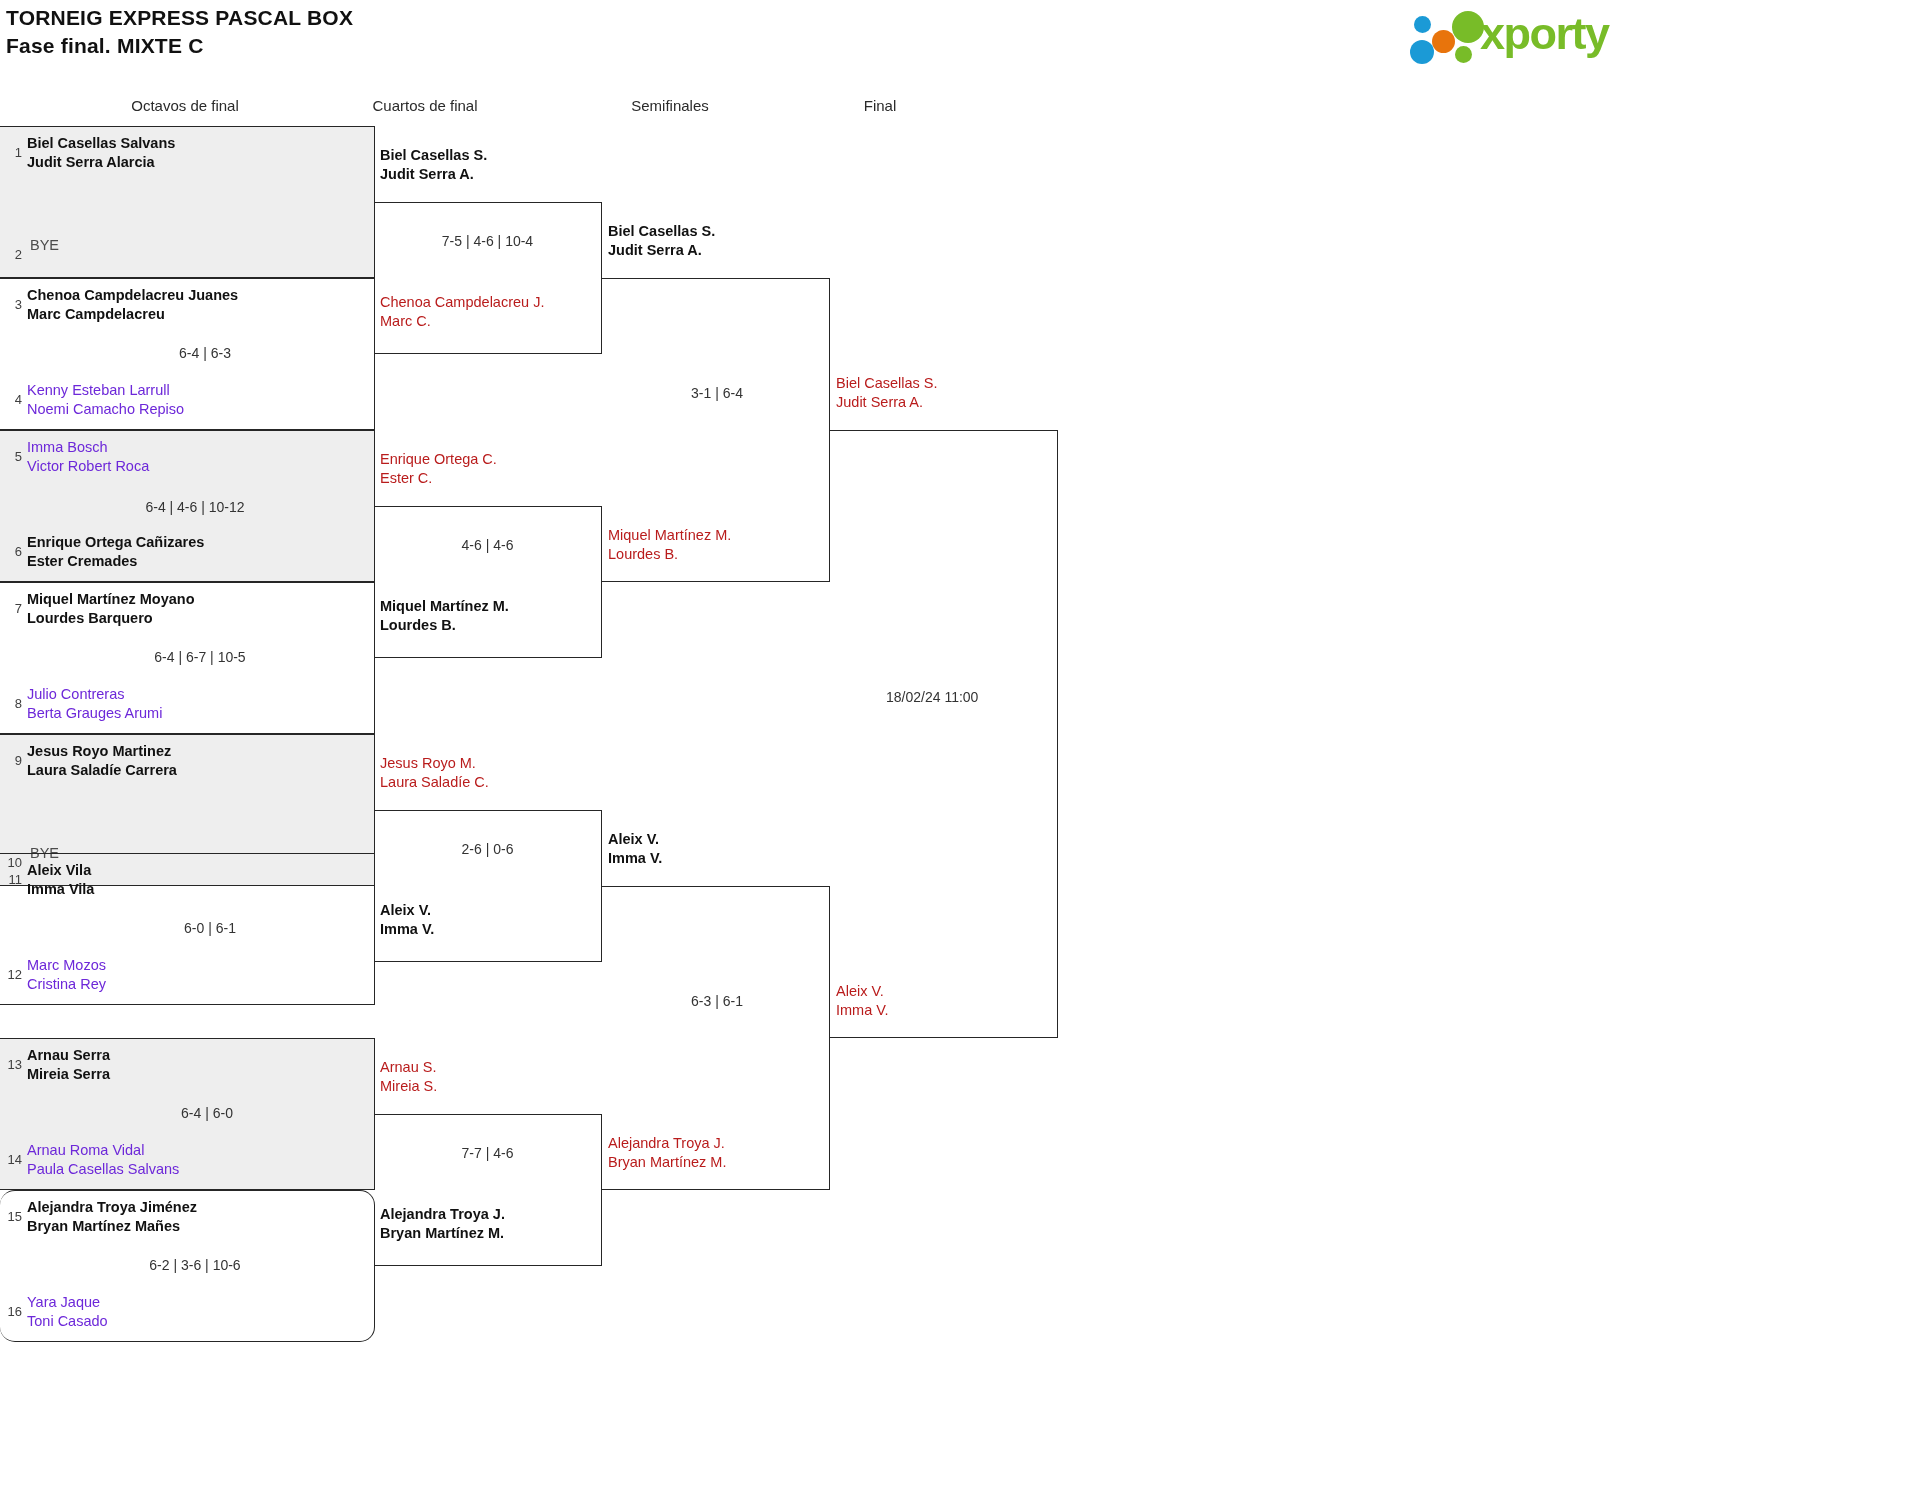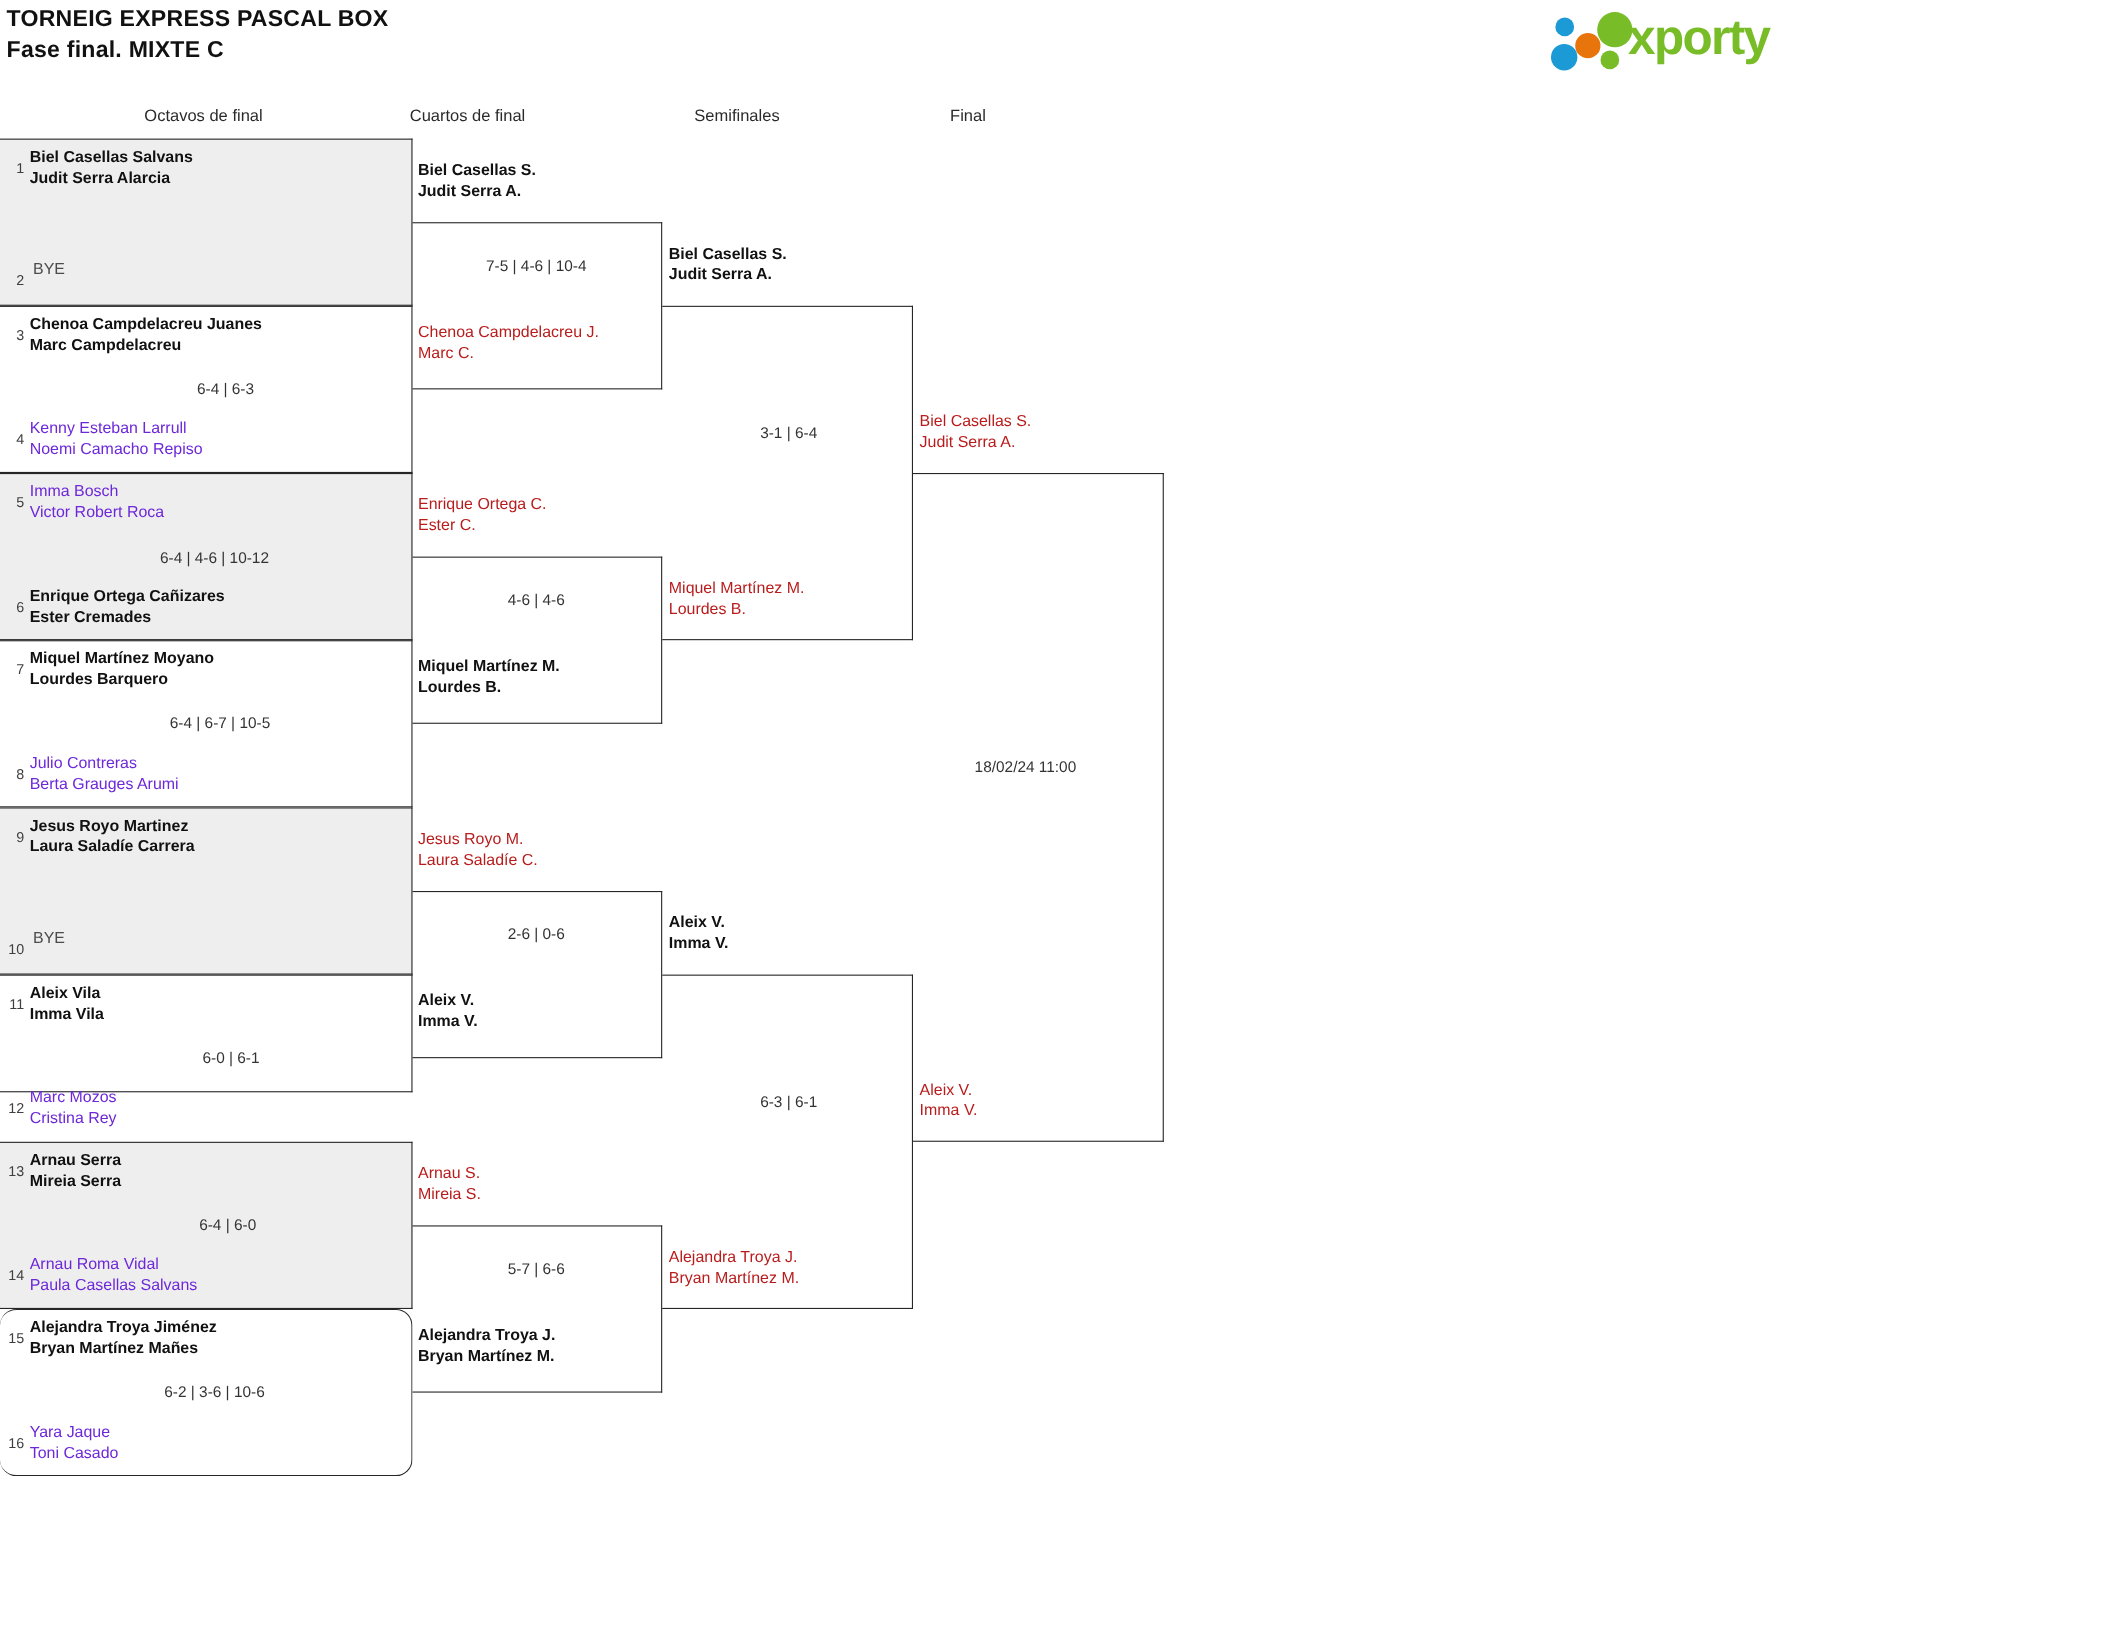--- a/index.html
+++ b/index.html
@@ -254,21 +254,21 @@
         <span class="n">Jesus Royo Martinez</span>
         <span class="n">Laura Saladíe Carrera</span>
       </span>
     </div>
     <div class="slot loser" style="top:106px;">
       <span class="seed">10</span>
       <span class="bye-text">BYE</span>
     </div>
   </div>
 
-  <div class="r1-pair" style="top:886px; height:107px;">
+  <div class="r1-pair" style="top:853px; height:152px;">
     <div class="slot winner" style="top:4px;">
       <span class="seed">11</span>
       <span class="names">
         <span class="n">Aleix Vila</span>
         <span class="n">Imma Vila</span>
       </span>
     </div>
     <div class="score" style="left:115px; top:66px; width:190px;">6-0 | 6-1</div>
     <div class="slot loser" style="top:99px;">
       <span class="seed">12</span>
@@ -346,21 +346,21 @@
   <div class="entry winner" style="left:380px; top:901px;">
     <span class="n">Aleix V.</span>
     <span class="n">Imma V.</span>
   </div>
 
   <div class="conn" style="left:375px; top:1114px; width:227px; height:152px; border-left:none;"></div>
   <div class="entry loser" style="left:380px; top:1058px;">
     <span class="n">Arnau S.</span>
     <span class="n">Mireia S.</span>
   </div>
-  <div class="score" style="left:380px; top:1145px; width:215px;">5-7 | 6-6</div>
+  <div class="score" style="left:380px; top:1145px; width:215px;">7-7 | 4-6</div>
   <div class="entry winner" style="left:380px; top:1205px;">
     <span class="n">Alejandra Troya J.</span>
     <span class="n">Bryan Martínez M.</span>
   </div>
 
   <div class="conn" style="left:602px; top:278px; width:228px; height:304px; border-left:none;"></div>
   <div class="entry winner" style="left:608px; top:222px;">
     <span class="n">Biel Casellas S.</span>
     <span class="n">Judit Serra A.</span>
   </div>

